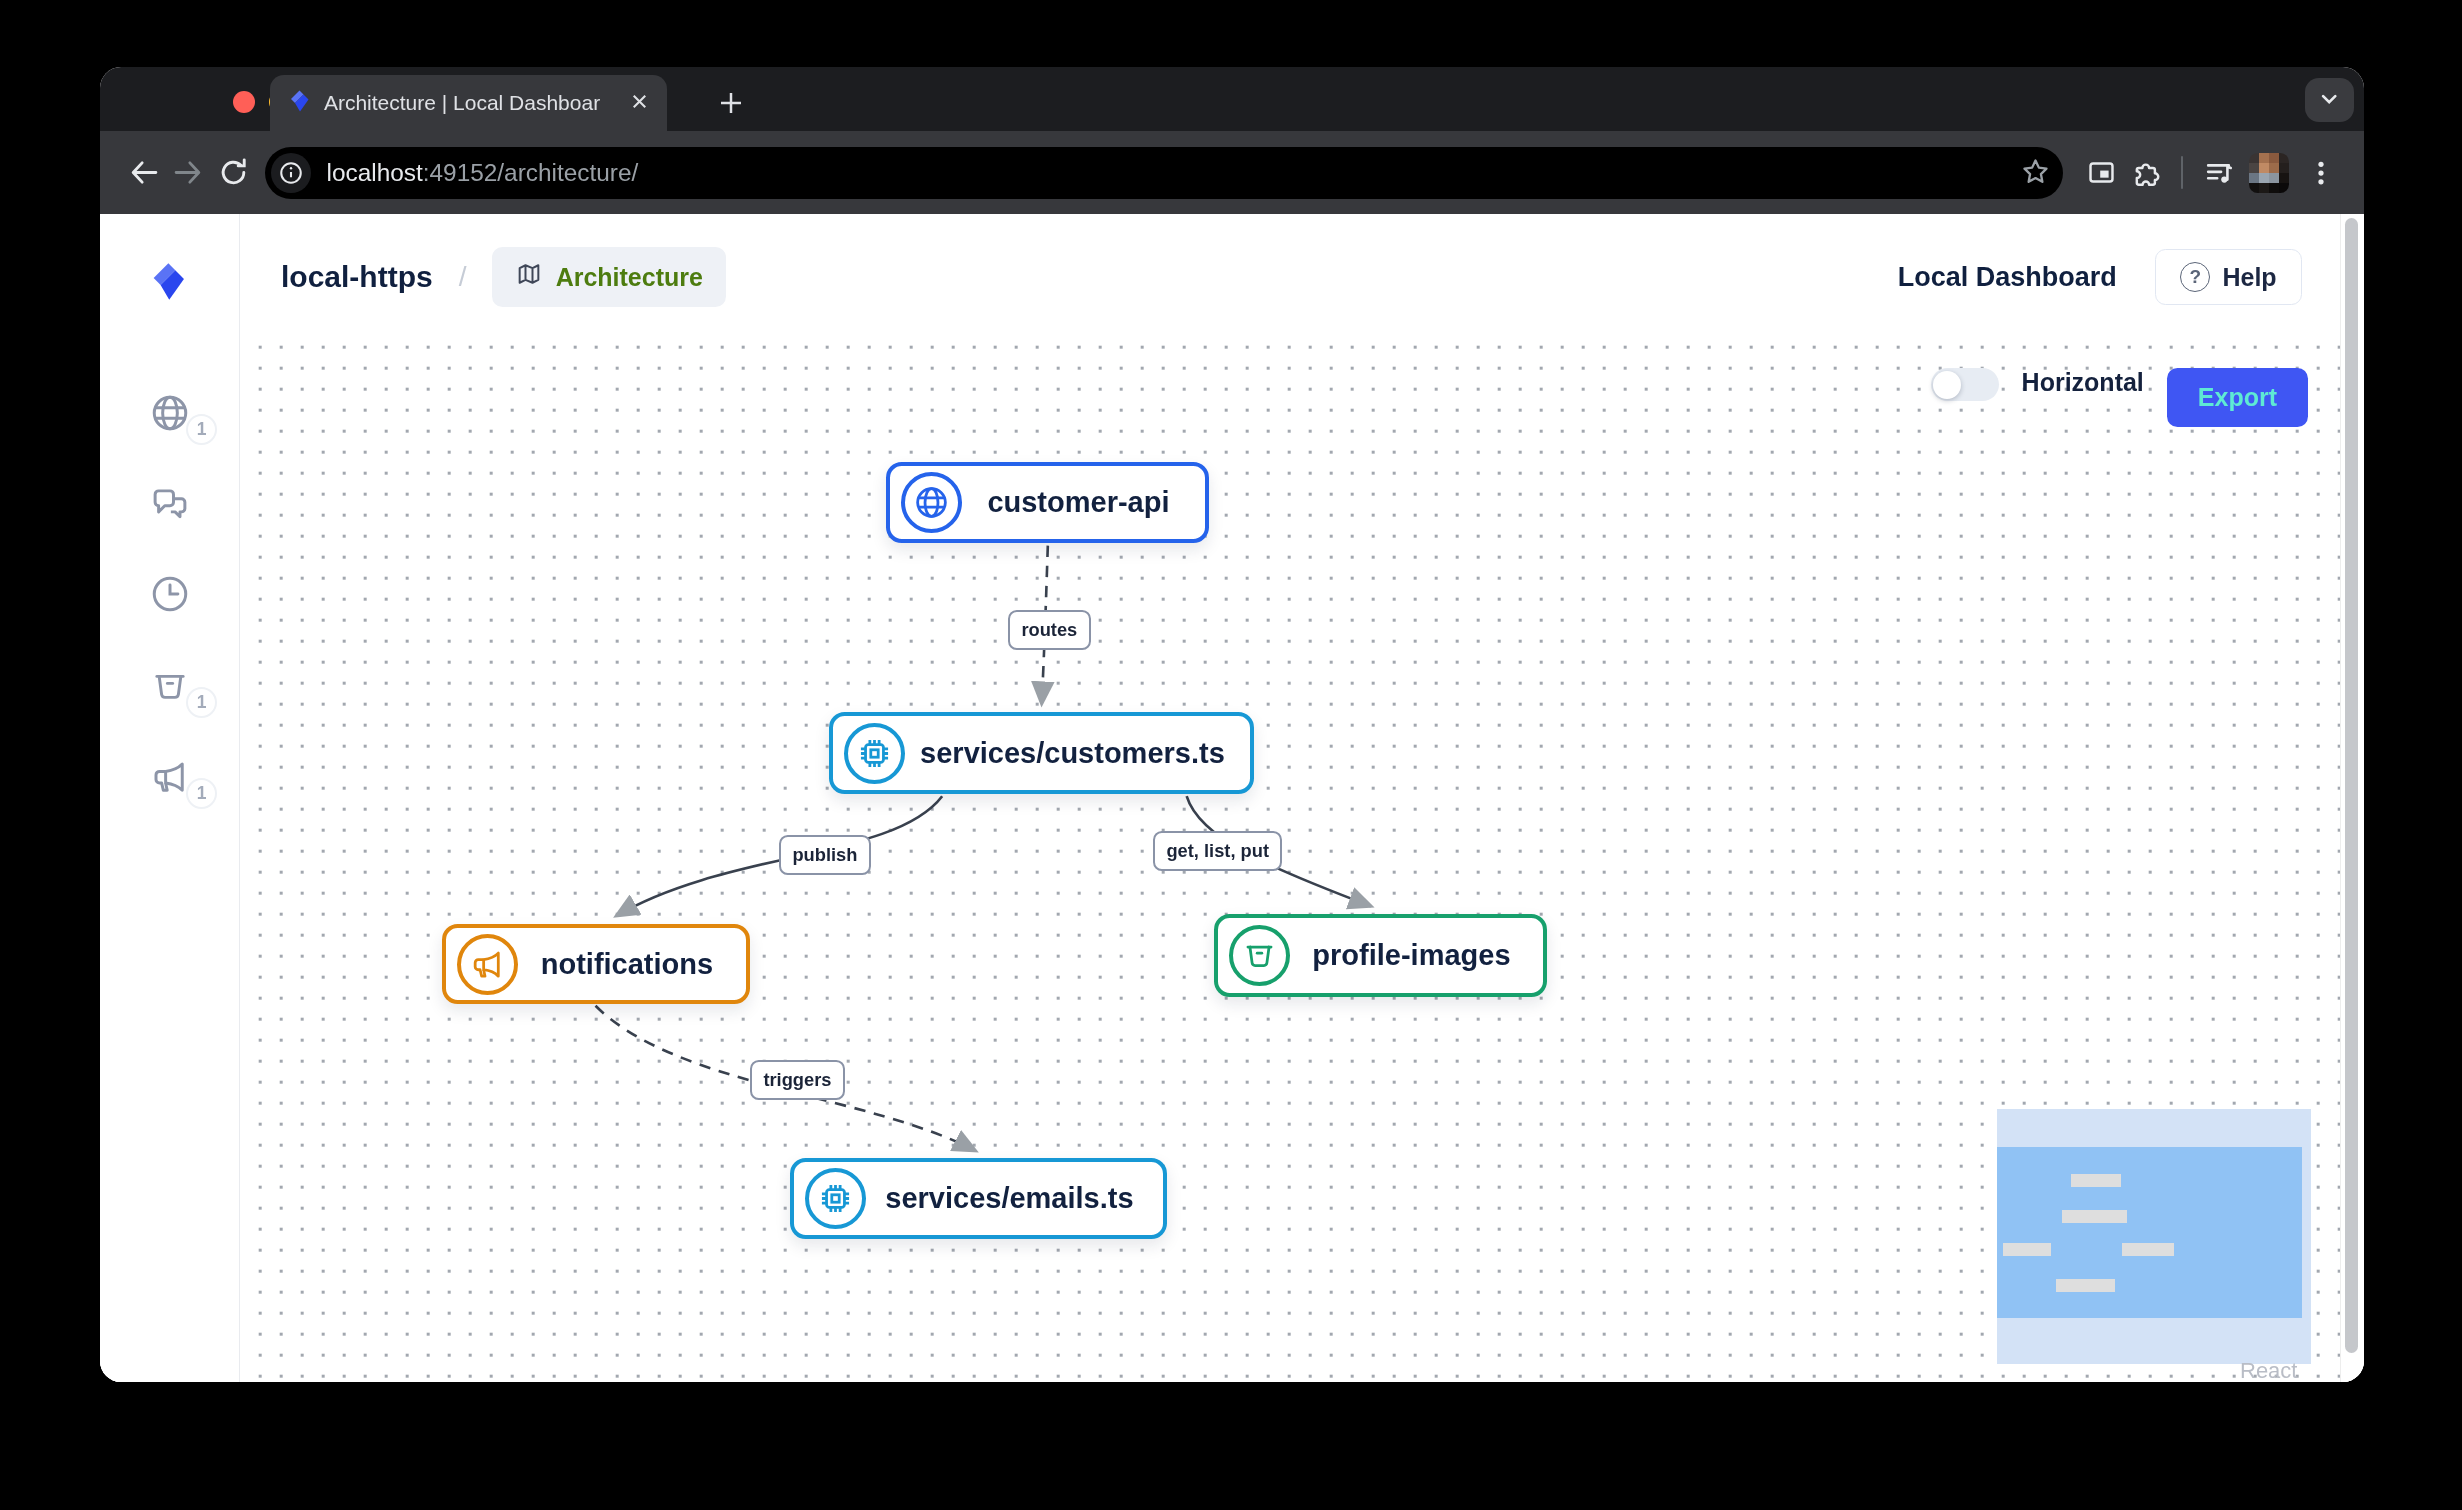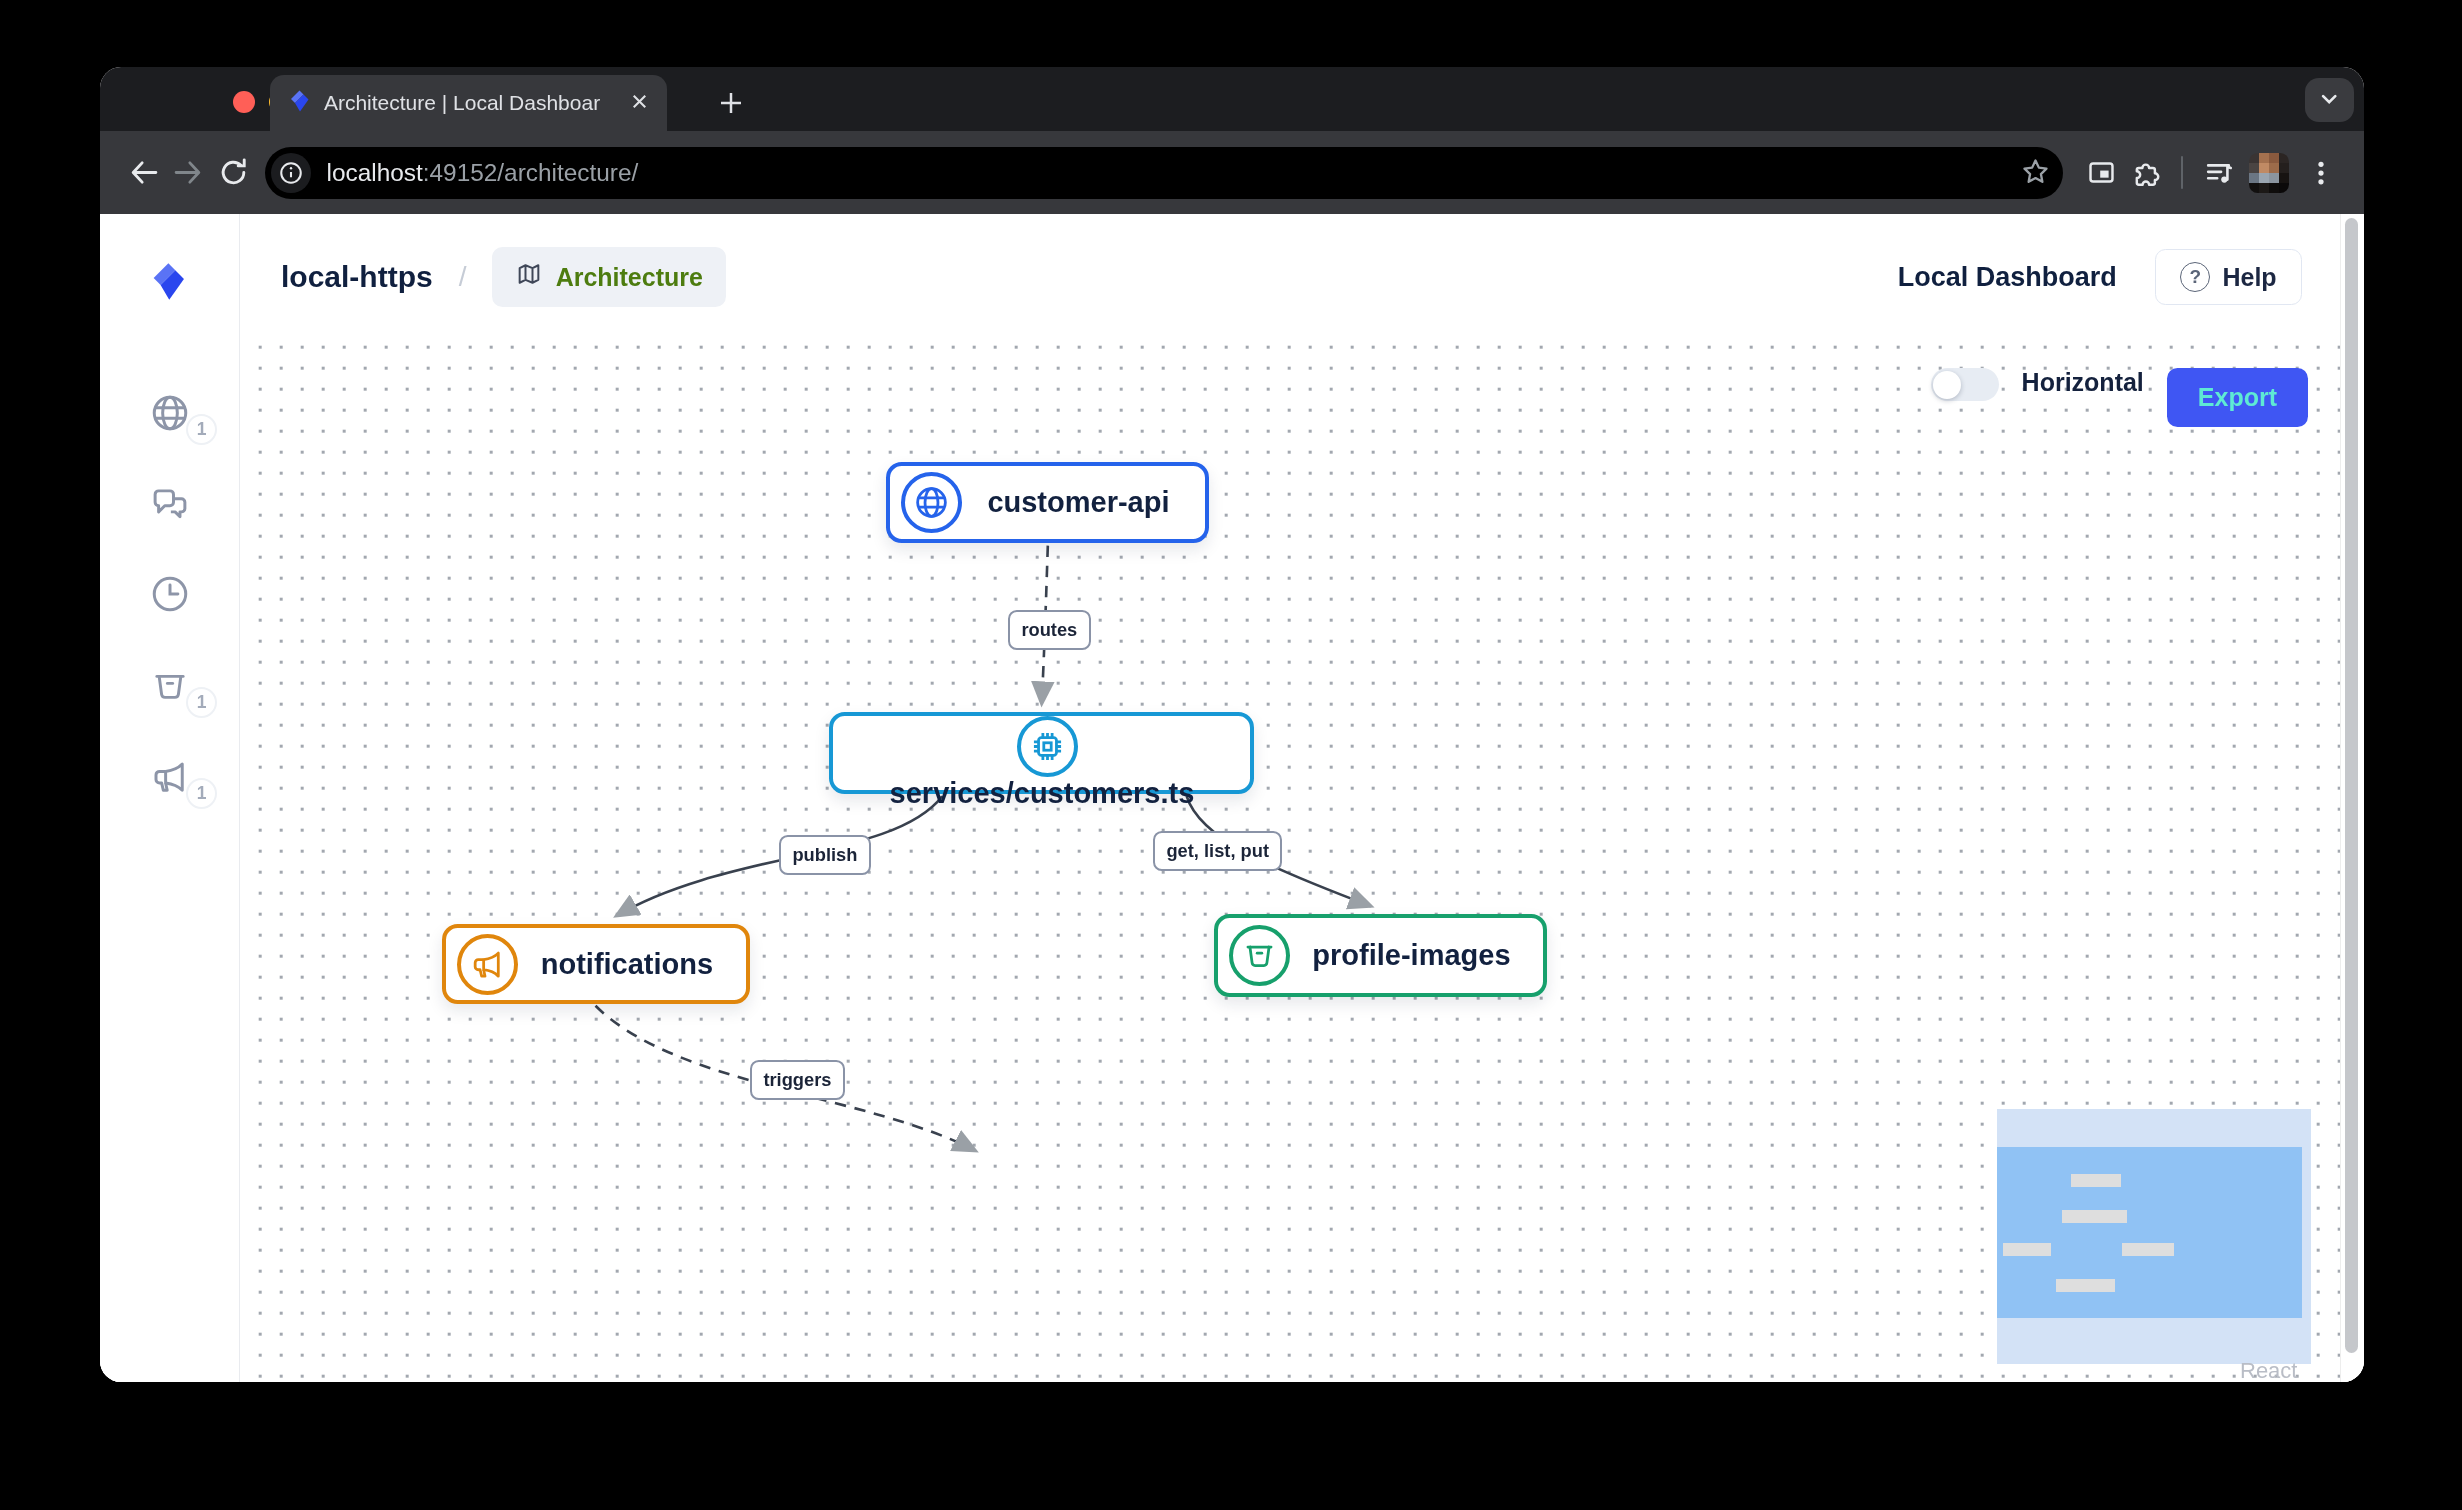--- a/index.html
+++ b/index.html
@@ -39,21 +39,21 @@
   .controls{position:absolute;top:40px;right:33px;display:flex;gap:23px;}
   .toggle{width:68px;height:33px;border-radius:16.6px;background:#e7ecf3;position:relative;}
   .knob{position:absolute;left:2.6px;top:2.6px;width:28px;height:28px;border-radius:50%;background:#fff;box-shadow:0 1.7px 5.2px rgba(20,30,60,.25);}
   .ctl-label{font-size:25px;font-weight:600;color:#14213d;}
   .exportbtn{background:#3f56f3;color:#5eead4;font-size:25px;font-weight:700;border-radius:10.5px;padding:15px 31px;}
   svg.edges{position:absolute;left:0;top:0;width:2100px;height:1056px;}
   .node{position:absolute;background:#fff;border-radius:15.7px;display:flex;align-items:center;padding-left:11.4px;box-sizing:border-box;box-shadow:0 7px 15.7px rgba(15,30,60,.10);}
   .node .nicon{width:61px;height:61px;border-radius:50%;display:flex;align-items:center;justify-content:center;flex:0 0 auto;box-sizing:border-box;}
   .node .nlabel{flex:1;text-align:center;font-size:29px;font-weight:700;color:#12213f;padding:0 15.7px 0 5.2px;}
   .n-blue{border:4.4px solid #2563eb;}  .n-blue .nicon{border:4.4px solid #2563eb;}
-  .n-sky{border:4.4px solid #1798d5;flex-direction:column;}   .n-sky .nicon{border:4.4px solid #1798d5;}
+  .n-sky{border:4.4px solid #1798d5;}   .n-sky .nicon{border:4.4px solid #1798d5;}
   .n-orange{border:4.4px solid #e0860c;}.n-orange .nicon{border:4.4px solid #e0860c;}
   .n-green{border:4.4px solid #17a06c;} .n-green .nicon{border:4.4px solid #17a06c;}
   .elabel{position:absolute;background:#fff;border:2.6px solid #8a93a7;border-radius:8.7px;padding:7px 11.4px;font-size:18.3px;font-weight:700;color:#1b2438;white-space:nowrap;}
   .minimap{position:absolute;left:1756px;top:781px;width:314px;height:255px;background:#d3e2f6;}
   .mview{position:absolute;left:0;top:38px;width:305px;height:171px;background:#90c2f4;}
   .mnode{position:absolute;background:#dedede;}
   .attribution{position:absolute;left:1999px;top:1030px;font-size:22px;color:#b9bdc6;}
 </style>
 </head>
 <body>
@@ -317,20 +317,30 @@
           <span class="nicon">
             <svg width="37" height="37" viewBox="0 0 24 24" stroke="#17a06c" stroke-width="1.8" fill="none" stroke-linecap="round" stroke-linejoin="round">
                 <path d="M4.5 6.5 H19.5"></path>
                 <path d="M5.8 6.5 L7.2 16.8 a2 2 0 0 0 2 1.7 h5.6 a2 2 0 0 0 2-1.7 L18.2 6.5"></path>
                 <path d="M10.5 10.5 h3"></path>
               </svg>
           </span>
           <span class="nlabel">profile-images</span>
         </div>
 
+        <div class="node n-sky" style="left:549px;top:830px;width:377px;height:81px">
+          <span class="nicon">
+            <svg width="37" height="37" viewBox="0 0 24 24" stroke="#1798d5" stroke-width="1.8" fill="none">
+                <rect x="6.2" y="6.2" width="11.6" height="11.6" rx="1.8"></rect>
+                <rect x="9.6" y="9.6" width="4.8" height="4.8"></rect>
+                <path d="M9 3.2 v3 M12 3.2 v3 M15 3.2 v3 M9 17.8 v3 M12 17.8 v3 M15 17.8 v3 M3.2 9 h3 M3.2 12 h3 M3.2 15 h3 M17.8 9 h3 M17.8 12 h3 M17.8 15 h3"></path>
+              </svg>
+          </span>
+          <span class="nlabel">services/emails.ts</span>
+        </div>
 
         <div class="elabel" style="left:767px;top:282px">routes</div>
         <div class="elabel" style="left:538px;top:507px">publish</div>
         <div class="elabel" style="left:912px;top:503px">get, list, put</div>
         <div class="elabel" style="left:509px;top:732px">triggers</div>
 
         <div class="minimap">
           <div class="mview"></div>
           <div class="mnode" style="left:74px;top:65px;width:50px;height:13px"></div>
           <div class="mnode" style="left:65px;top:101px;width:65px;height:13px"></div>

